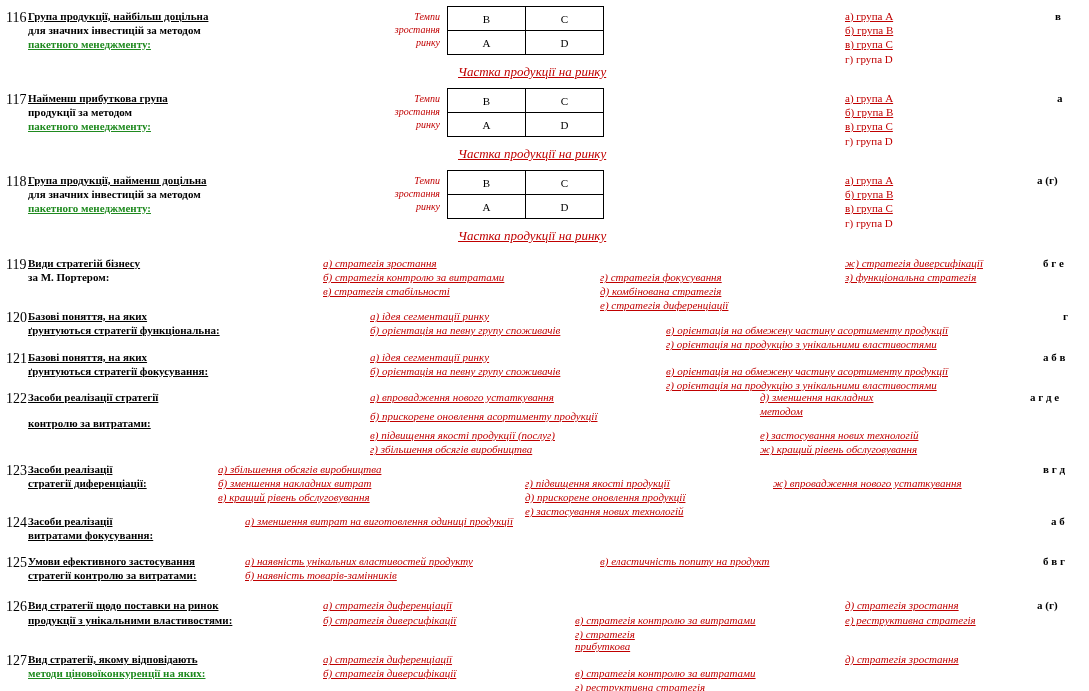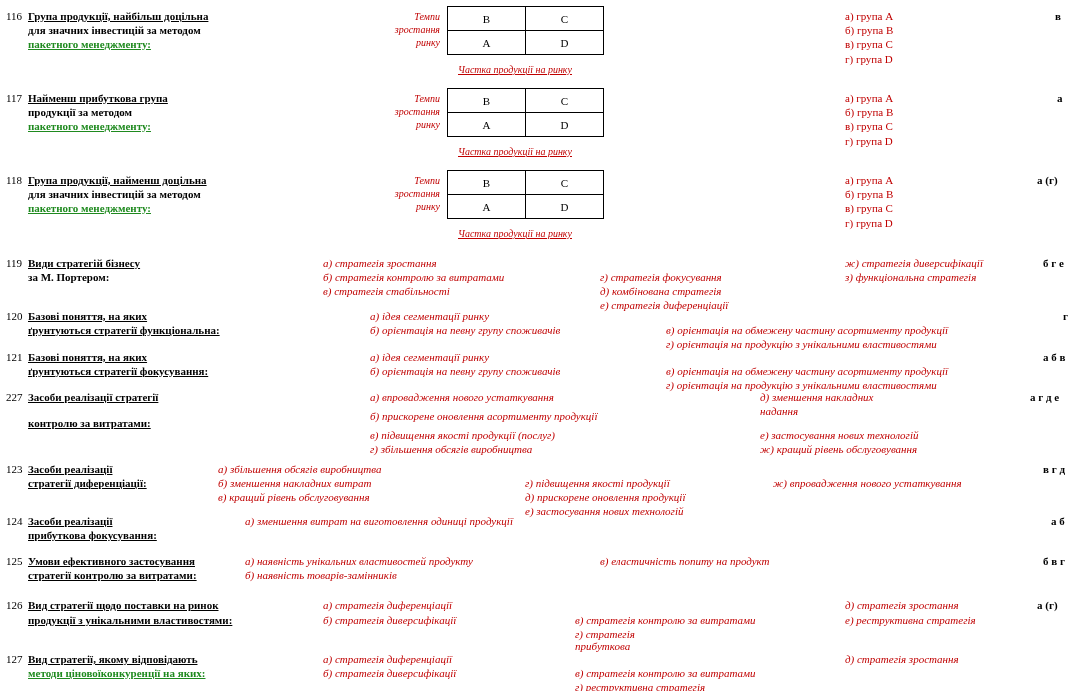--- a/index.html
+++ b/index.html
@@ -4,21 +4,21 @@
 <style>
   html,body{margin:0;padding:0;}
   body{
     width:1089px;
     background:#ffffff;
     font-family:"Liberation Serif", serif;
     font-size:11px;
     color:#000000;
   }
   .page{position:relative;width:1089px;height:691px;overflow:hidden;}
-  .num{position:absolute;left:6px;font-size:11px;color:#000;}
+  .num{position:absolute;left:6px;font-size:14px;color:#000;}
   .stem{position:absolute;font-weight:bold;color:#000;}
   .stem .u{text-decoration:underline;}
   .green{color:#1f8a1f;}
   .red{color:#c00000;}
 
   .opt{position:absolute;white-space:nowrap;}
   .opt.red{color:#c00000;}
   .opt.ital{font-style:italic;}
   .ans{position:absolute;font-weight:bold;font-size:11px;color:#000;}
 
@@ -26,22 +26,22 @@
   .matrix{position:absolute;}
   .matrix table{border-collapse:collapse;}
   .matrix td{
     border:1px solid #000;
     width:75px;height:21px;
     text-align:center;vertical-align:middle;
     font-family:"Liberation Serif", serif;
     font-size:11px;color:#000;
   }
   .axis-y{position:absolute;font-style:italic;font-size:10px;color:#c00000;text-align:right;line-height:13px;}
-  .axis-x{position:absolute;font-style:italic;font-size:10px;color:#c00000;text-decoration:underline;}
-  .und{}
+  .axis-x{position:absolute;font-style:italic;font-size:13px;color:#c00000;text-decoration:underline;}
+  .und{text-decoration:underline;}
 </style>
 </head>
 <body>
 
 <div class="page">
 
   <div class="num" style="top:10px">116</div>
   <div class="stem" style="left:28px;top:10px"><span class="u">Група продукції, найбільш доцільна</span></div>
   <div class="stem" style="left:28px;top:24px">для значних інвестицій за методом</div>
   <div class="stem green" style="left:28px;top:38px"><span class="u">пакетного менеджменту:</span></div>
@@ -161,48 +161,48 @@
 
   <div class="num" style="top:351px">121</div>
   <div class="stem" style="left:28px;top:351px"><span class="u">Базові поняття, на яких</span></div>
   <div class="stem" style="left:28px;top:365px"><span class="u">ґрунтуються стратегії фокусування:</span></div>
   <div class="opt red ital" style="left:370px;top:351px"><span class="und">а) ідея сегментації  ринку</span></div>
   <div class="opt red ital" style="left:370px;top:365px"><span class="und">б) орієнтація  на певну групу споживачів</span></div>
   <div class="opt red ital" style="left:666px;top:365px"><span class="und">в) орієнтація  на обмежену  частину  асортименту  продукції</span></div>
   <div class="opt red ital" style="left:666px;top:379px"><span class="und">г) орієнтація  на продукцію  з унікальними  властивостями</span></div>
   <div class="ans" style="left:1043px;top:351px">а б в</div>
 
-  <div class="num" style="top:391px">227</div>
+  <div class="num" style="top:391px">122</div>
   <div class="stem" style="left:28px;top:391px"><span class="u">Засоби реалізації стратегії</span></div>
   <div class="stem" style="left:28px;top:417px"><span class="u">контролю за витратами:</span></div>
   <div class="opt red ital" style="left:370px;top:391px"><span class="und">а) впровадження  нового  устаткування</span></div>
   <div class="opt red ital" style="left:370px;top:410px"><span class="und">б) прискорене  оновлення  асортименту  продукції</span></div>
   <div class="opt red ital" style="left:370px;top:429px"><span class="und">в) підвищення  якості продукції (послуг)</span></div>
   <div class="opt red ital" style="left:370px;top:443px"><span class="und">г) збільшення  обсягів виробництва</span></div>
   <div class="opt red ital" style="left:760px;top:391px"><span class="und">д) зменшення  накладних</span></div>
-  <div class="opt red ital" style="left:760px;top:405px"><span class="und">надання</span></div>
+  <div class="opt red ital" style="left:760px;top:405px"><span class="und">методом</span></div>
   <div class="opt red ital" style="left:760px;top:429px"><span class="und">е) застосування  нових  технологій</span></div>
   <div class="opt red ital" style="left:760px;top:443px"><span class="und">ж) кращий рівень  обслуговування</span></div>
   <div class="ans" style="left:1030px;top:391px">а г д е</div>
 
   <div class="num" style="top:463px">123</div>
   <div class="stem" style="left:28px;top:463px"><span class="u">Засоби реалізації</span></div>
   <div class="stem" style="left:28px;top:477px"><span class="u">стратегії диференціації:</span></div>
   <div class="opt red ital" style="left:218px;top:463px"><span class="und">а) збільшення  обсягів  виробництва</span></div>
   <div class="opt red ital" style="left:218px;top:477px"><span class="und">б) зменшення  накладних  витрат</span></div>
   <div class="opt red ital" style="left:218px;top:491px"><span class="und">в) кращий рівень  обслуговування</span></div>
   <div class="opt red ital" style="left:525px;top:477px"><span class="und">г) підвищення  якості продукції</span></div>
   <div class="opt red ital" style="left:525px;top:491px"><span class="und">д) прискорене  оновлення продукції</span></div>
   <div class="opt red ital" style="left:525px;top:505px"><span class="und">е) застосування  нових  технологій</span></div>
   <div class="opt red ital" style="left:773px;top:477px"><span class="und">ж) впровадження  нового  устаткування</span></div>
   <div class="ans" style="left:1043px;top:463px">в г д</div>
 
   <div class="num" style="top:515px">124</div>
   <div class="stem" style="left:28px;top:515px"><span class="u">Засоби реалізації</span></div>
-  <div class="stem" style="left:28px;top:529px"><span class="u">прибуткова фокусування:</span></div>
+  <div class="stem" style="left:28px;top:529px"><span class="u">витратами фокусування:</span></div>
   <div class="opt red ital" style="left:245px;top:515px"><span class="und">а) зменшення  витрат  на виготовлення  одиниці  продукції</span></div>
   <div class="ans" style="left:1051px;top:515px">а б</div>
 
   <div class="num" style="top:555px">125</div>
   <div class="stem" style="left:28px;top:555px"><span class="u">Умови ефективного застосування</span></div>
   <div class="stem" style="left:28px;top:569px"><span class="u">стратегії контролю за витратами:</span></div>
   <div class="opt red ital" style="left:245px;top:555px"><span class="und">а) наявність унікальних  властивостей  продукту</span></div>
   <div class="opt red ital" style="left:245px;top:569px"><span class="und">б) наявність  товарів-замінників</span></div>
   <div class="opt red ital" style="left:600px;top:555px"><span class="und">в) еластичність  попиту  на продукт</span></div>
   <div class="ans" style="left:1043px;top:555px">б в г</div>

